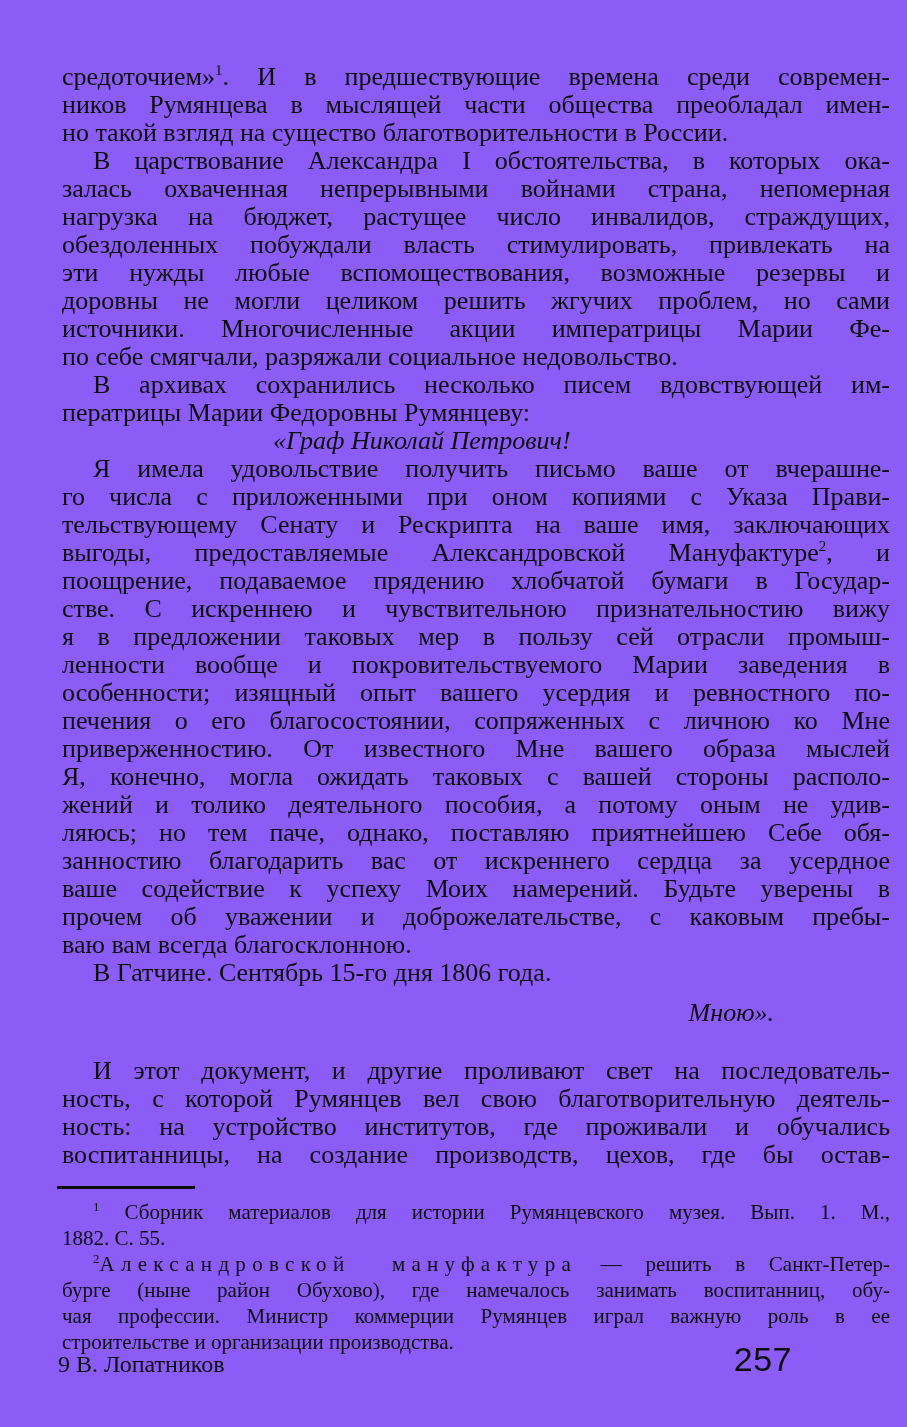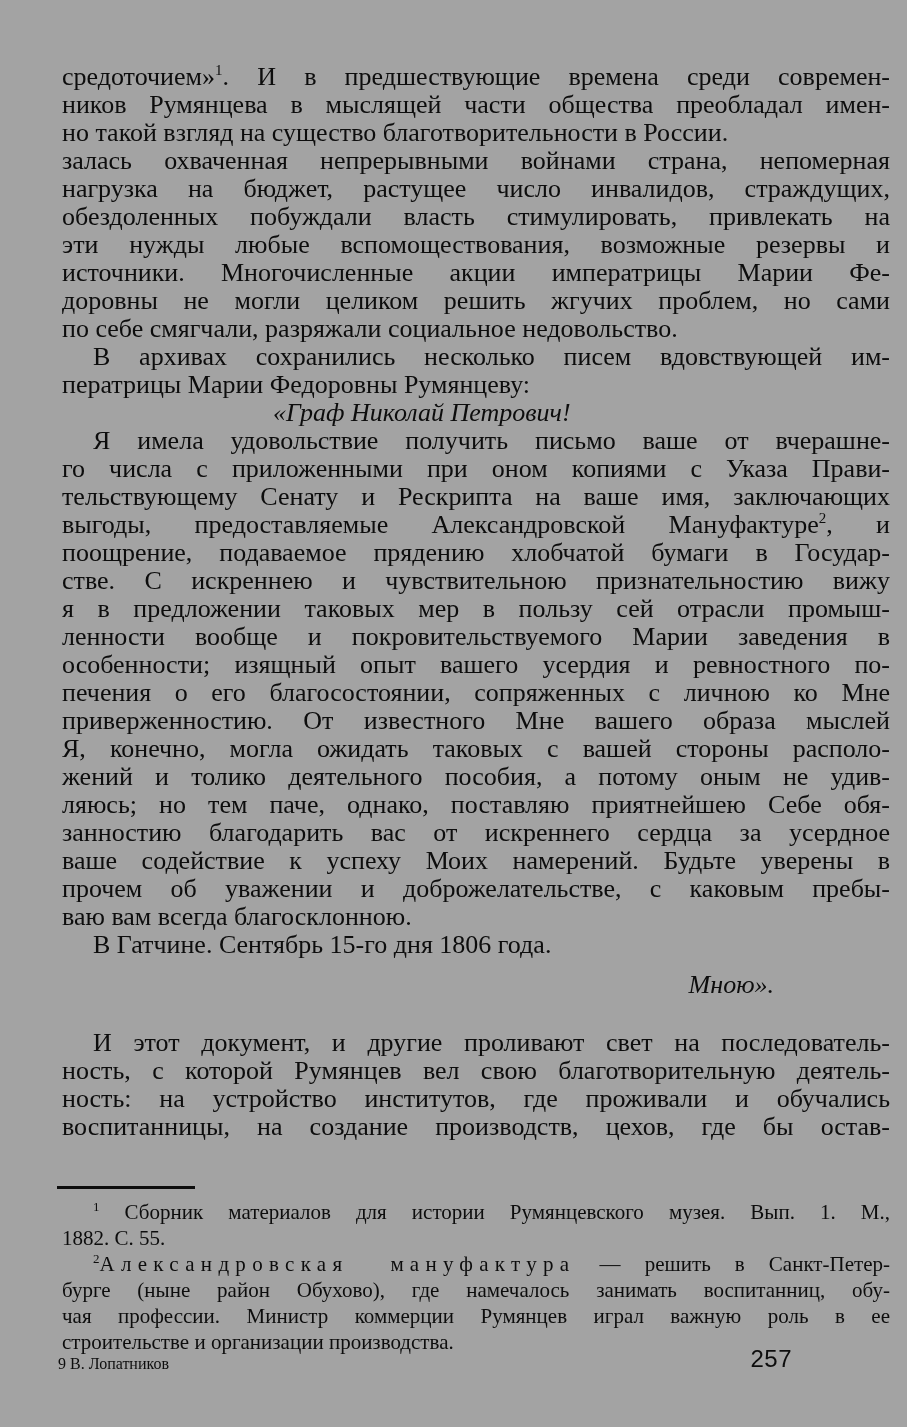--- a/index.html
+++ b/index.html
@@ -1,19 +1,19 @@
 <!DOCTYPE html>
 <html lang="ru"><head>
 <meta charset="utf-8">
 <style>
   html,body{margin:0;padding:0;background:#e8e8e8;}
   .page{
     position:relative;
     width:907px;height:1427px;
-    background:#a3a3a3;
+    background:#8b5cf6;
     color:#0d0d0d;
     font-family:"Liberation Serif", serif;
     overflow:hidden;
     margin:0 auto;
   }
   .text{
     position:absolute;
     top:63px;left:62px;right:17px;
     font-size:26px;
     line-height:28px;
@@ -54,48 +54,49 @@
     position:absolute;
     top:1199px;left:62px;right:17px;
     font-size:21px;
     line-height:26px;
   }
   .fn sup.fnref{font-size:13px;}
   .spaced{letter-spacing:0.30em;word-spacing:0.55em;}
   .footer-sig{
     position:absolute;
     left:58px;top:1352px;
-    font-size:16px;
+    font-size:24px;
     line-height:24px;
     font-family:"Liberation Serif", serif;
   }
   .footer-page{
     position:absolute;
     right:115px;top:1342px;
-    font-size:24px;
+    font-size:34px;
     line-height:34px;
     font-family:"Liberation Sans", sans-serif;
     letter-spacing:0.5px;
   }
 </style>
 </head>
 <body>
 
 <div class="page">
 
   <main class="text">
     <p class="ln j"><span>средоточием»</span><sup class="fnref">1</sup><span>. И в предшествующие времена среди современ-</span></p>
     <p class="ln">ников Румянцева в мыслящей части общества преобладал имен-</p>
     <p class="ln end">но такой взгляд на существо благотворительности в России.</p>
+    <p class="ln ind">В царствование Александра I обстоятельства, в которых ока-</p>
     <p class="ln">залась охваченная непрерывными войнами страна, непомерная</p>
     <p class="ln">нагрузка на бюджет, растущее число инвалидов, страждущих,</p>
     <p class="ln">обездоленных побуждали власть стимулировать, привлекать на</p>
     <p class="ln">эти нужды любые вспомоществования, возможные резервы и</p>
+    <p class="ln">доровны не могли целиком решить жгучих проблем, но сами</p>
     <p class="ln">источники. Многочисленные акции императрицы Марии Фе-</p>
-    <p class="ln">доровны не могли целиком решить жгучих проблем, но сами</p>
     <p class="ln end">по себе смягчали, разряжали социальное недовольство.</p>
     <p class="ln ind">В архивах сохранились несколько писем вдовствующей им-</p>
     <p class="ln end">ператрицы Марии Федоровны Румянцеву:</p>
     <p class="ln letterhead">«Граф Николай Петрович!</p>
     <p class="ln ind">Я имела удовольствие получить письмо ваше от вчерашне-</p>
     <p class="ln">го числа с приложенными при оном копиями с Указа Прави-</p>
     <p class="ln">тельствующему Сенату и Рескрипта на ваше имя, заключающих</p>
     <p class="ln"><span>выгоды, предоставляемые Александровской Мануфактуре</span><sup class="fnref">2</sup><span>, и</span></p>
     <p class="ln">поощрение, подаваемое прядению хлобчатой бумаги в Государ-</p>
     <p class="ln">стве. С искреннею и чувствительною признательностию вижу</p>
@@ -117,21 +118,21 @@
     <p class="ln">ность, с которой Румянцев вел свою благотворительную деятель-</p>
     <p class="ln">ность: на устройство институтов, где проживали и обучались</p>
     <p class="ln">воспитанницы, на создание производств, цехов, где бы остав-</p>
   </main>
 
   <div class="fn-rule"></div>
 
   <section class="footnotes">
     <p class="ln ind fn"><sup class="fnref">1</sup><span> Сборник материалов для истории Румянцевского музея. Вып. 1. М.,</span></p>
     <p class="ln end fn">1882. С. 55.</p>
-    <p class="ln ind fn"><sup class="fnref">2</sup><span class="spaced">Александровская мануфактура</span><span> — решить в Санкт-Петер-</span></p>
+    <p class="ln ind fn"><sup class="fnref">2</sup><span class="spaced">Александровской мануфактура</span><span> — решить в Санкт-Петер-</span></p>
     <p class="ln fn">бурге (ныне район Обухово), где намечалось занимать воспитанниц, обу-</p>
     <p class="ln fn">чая профессии. Министр коммерции Румянцев играл важную роль в ее</p>
     <p class="ln end fn">строительстве и организации производства.</p>
   </section>
 
   <div class="footer-sig">9 В. Лопатников</div>
   <div class="footer-page">257</div>
 
 </div>
 

